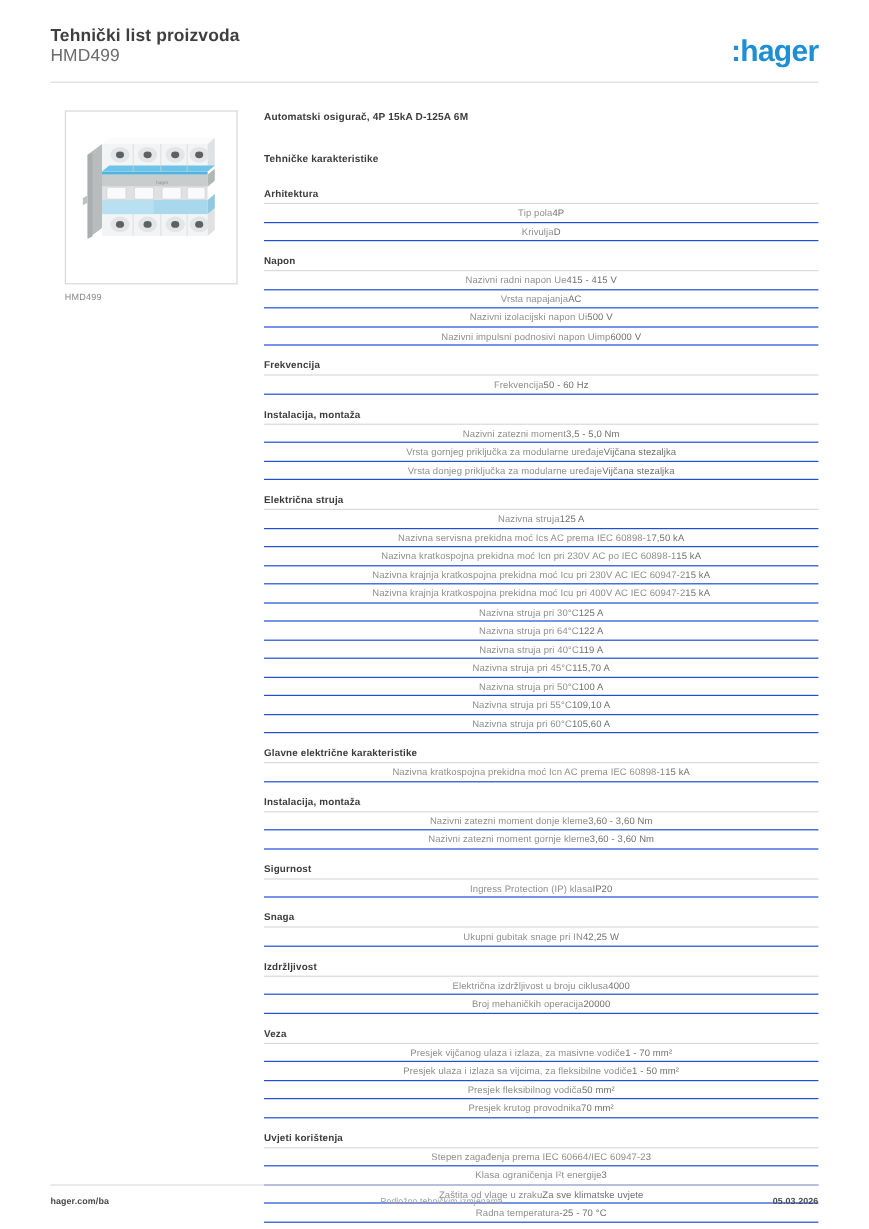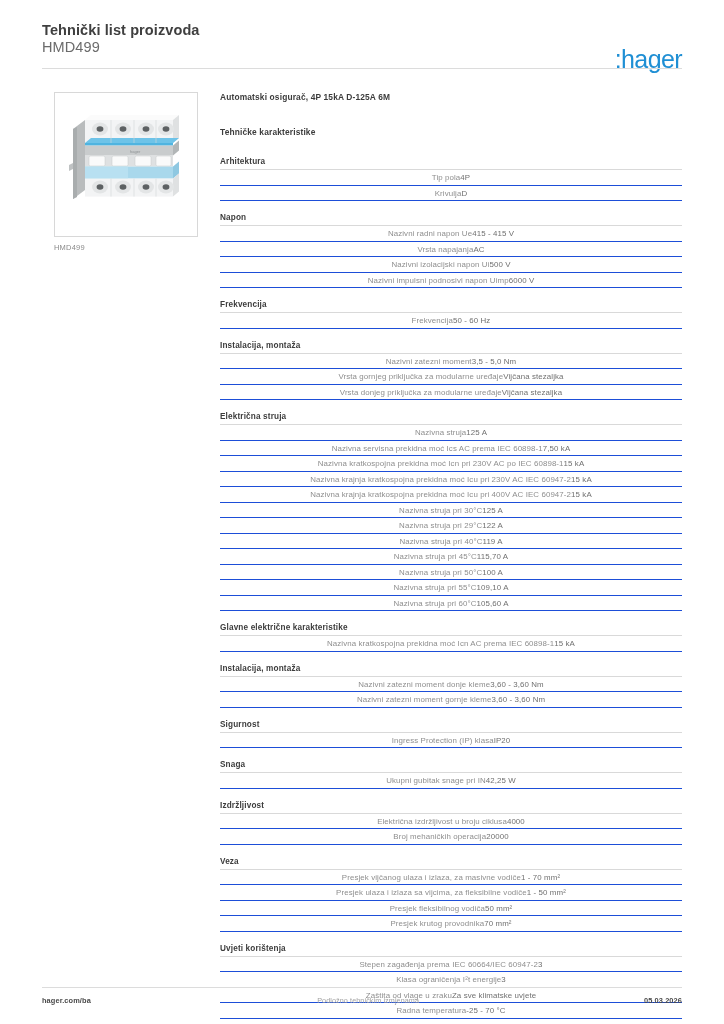--- a/index.html
+++ b/index.html
@@ -42,25 +42,24 @@
     font-weight: normal;
     color: #6b6b6b;
     line-height: 17px;
     letter-spacing: 0.1px;
   }
   .logo {
     position: absolute;
     right: 0;
     top: 8px;
     font-size: 25px;
-    font-weight: normal;
+    font-weight: bold;
     color: #1f8fd4;
     letter-spacing: -0.6px;
     line-height: 26px;
-    margin-top: 16px;
   }
   .header-rule {
     position: absolute;
     left: 42px;
     top: 68px;
     width: 640px;
     height: 1px;
     background: #dcdcdc;
   }
 
@@ -335,21 +334,21 @@
           </div>
           <div class="row">
             <span class="lbl">Nazivna krajnja kratkospojna prekidna moć Icu pri 400V AC IEC 60947-2</span>
             <span class="val">15 kA</span>
           </div>
           <div class="row">
             <span class="lbl">Nazivna struja pri 30°C</span>
             <span class="val">125 A</span>
           </div>
           <div class="row">
-            <span class="lbl">Nazivna struja pri 29°C</span>
+            <span class="lbl">Nazivna struja pri 64°C</span>
             <span class="val">122 A</span>
           </div>
           <div class="row">
             <span class="lbl">Nazivna struja pri 40°C</span>
             <span class="val">119 A</span>
           </div>
           <div class="row">
             <span class="lbl">Nazivna struja pri 45°C</span>
             <span class="val">115,70 A</span>
           </div>

